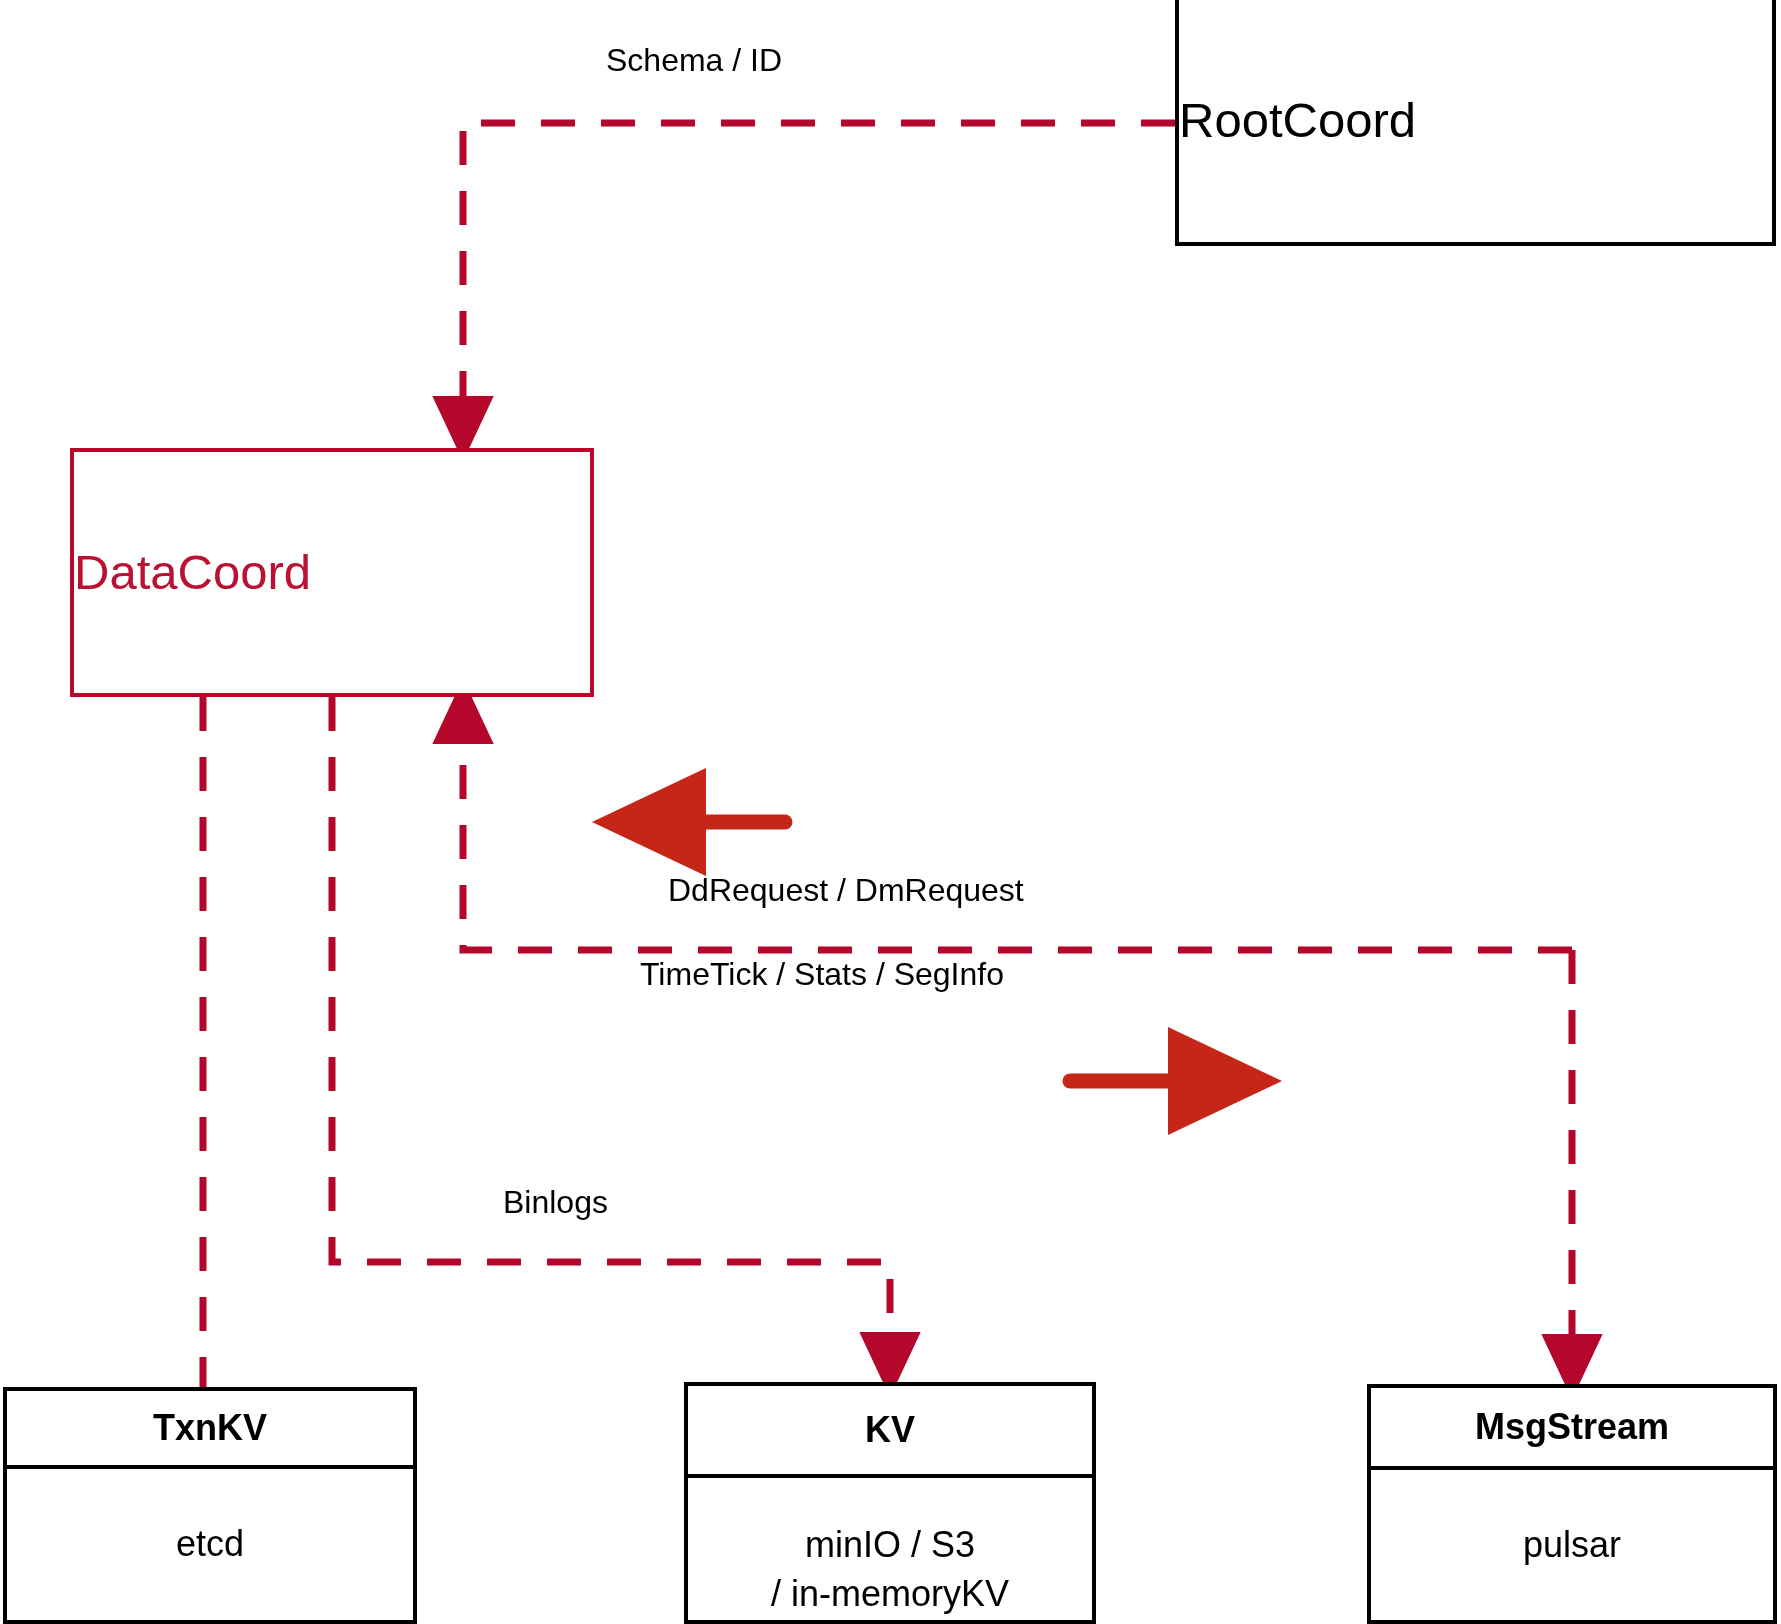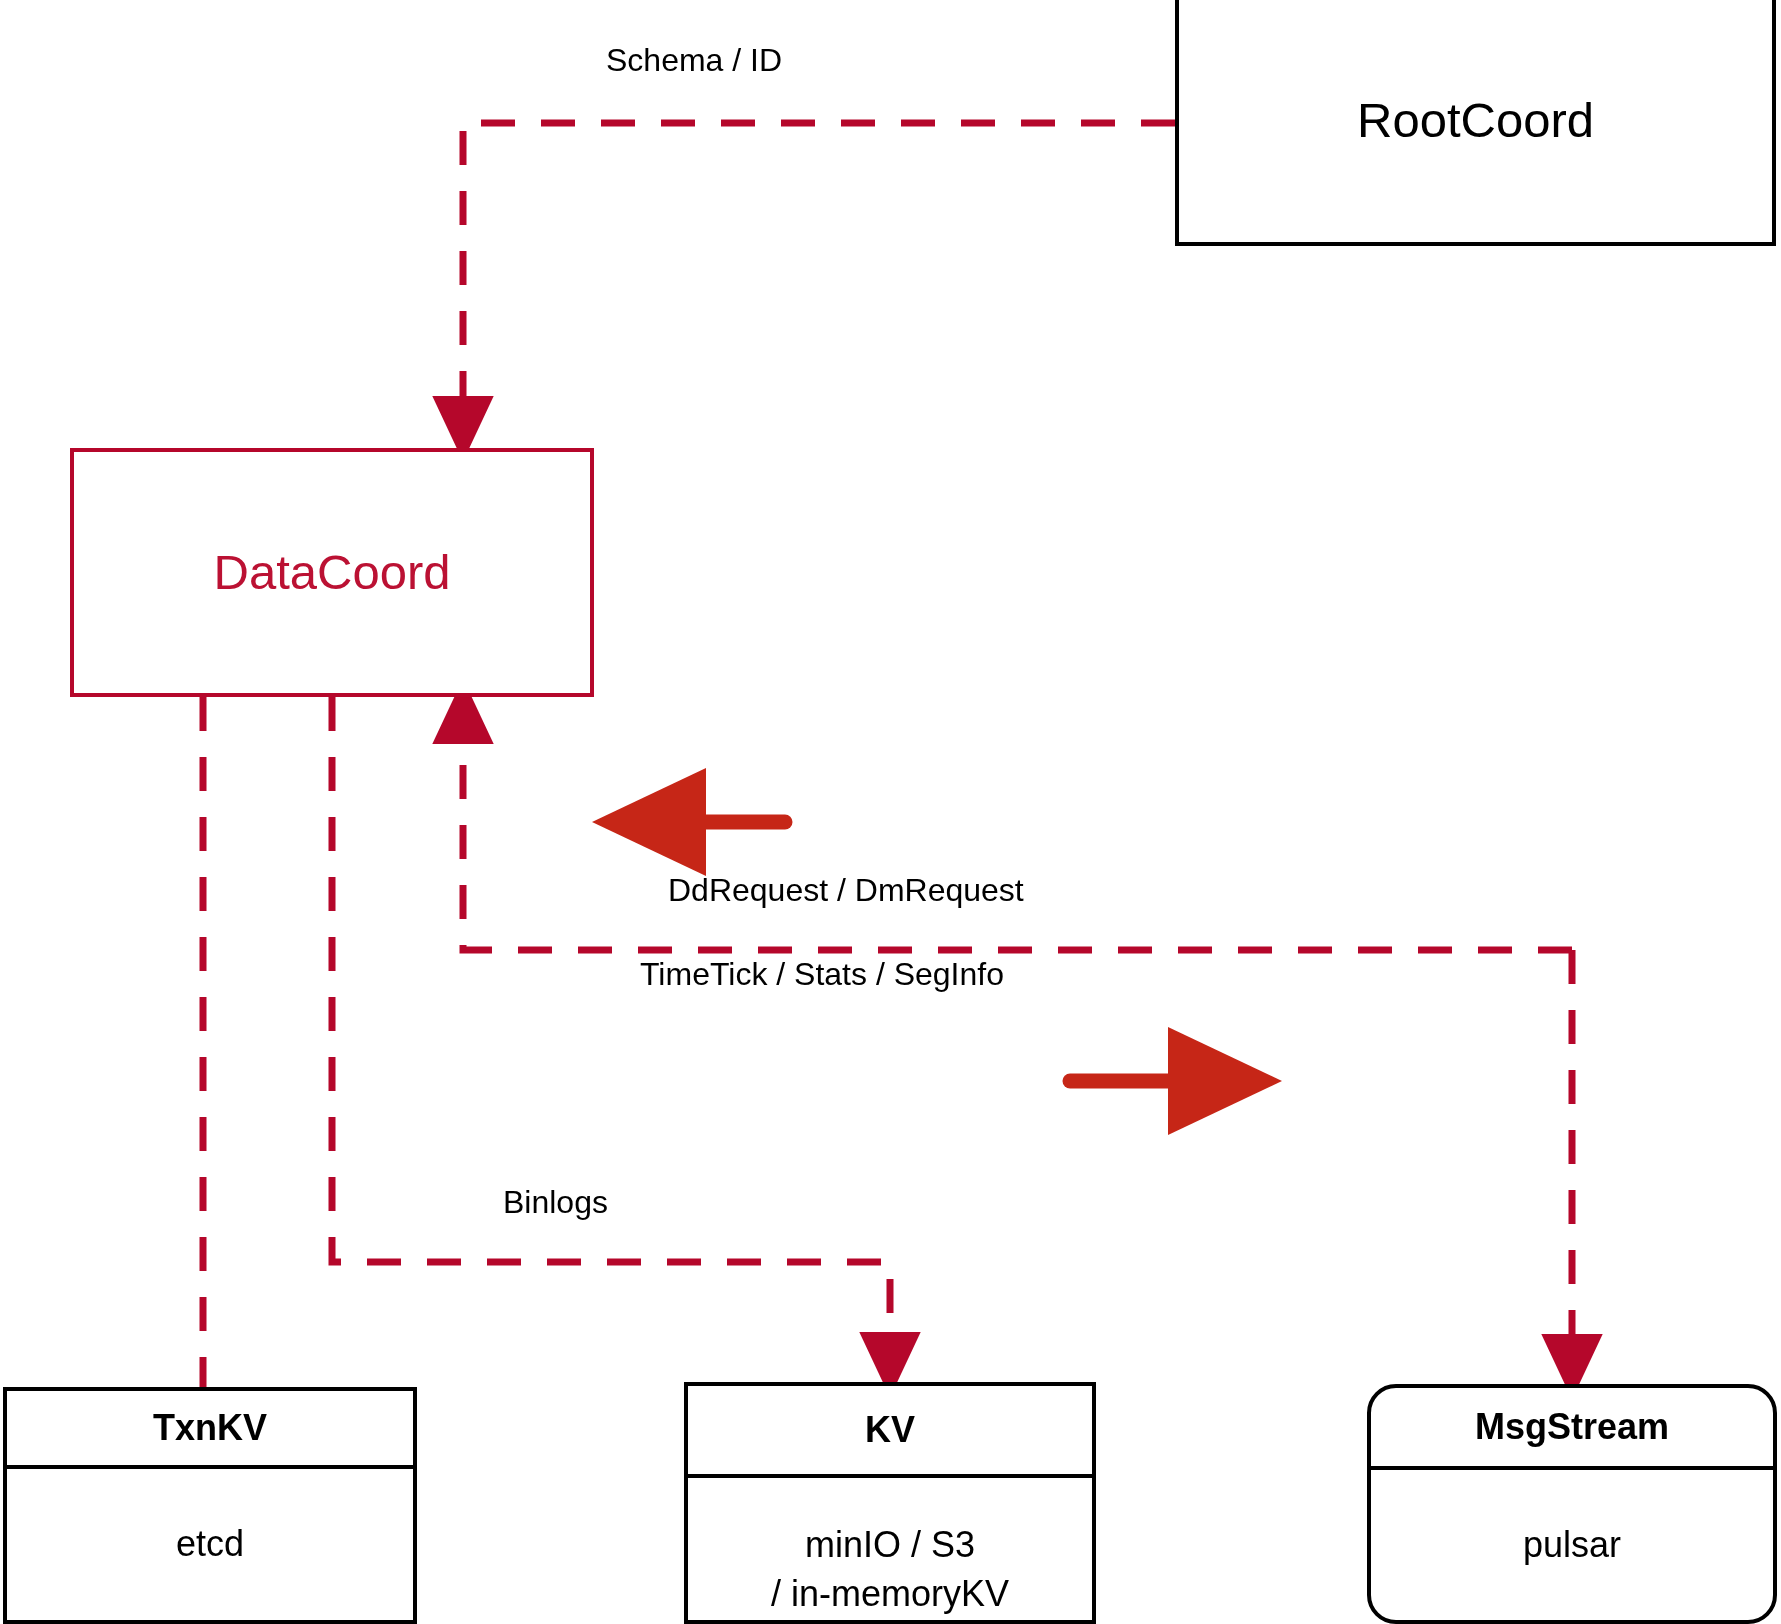--- a/index.html
+++ b/index.html
@@ -32,21 +32,21 @@
   }
   .node-red {
     border: 4px solid #b5072b;
   }
   .node-title-center {
     position: absolute;
     left: 0;
     right: 0;
     top: 50%;
     transform: translateY(-50%);
-    text-align: center;
+    text-align: left;
     font-size: 49px;
     color: #000000;
     line-height: 1.1;
   }
   .node-title-red {
     color: #bb1133;
   }
   .compartment-head {
     position: absolute;
     left: 0;
@@ -143,21 +143,21 @@
   </div>
 
   <div class="node-box node-black" style="left:684px; top:1382px; width:412px; height:242px;">
     <div class="compartment-head" style="height:92px;">KV</div>
     <div class="compartment-body" style="top:96px;margin-top:38px;">
       <div>minIO / S3</div>
       <div>/ in-memoryKV</div>
     </div>
   </div>
 
-  <div class="node-box node-black" style="left:1367px; top:1384px; width:410px; height:240px;border-radius:29px;">
+  <div class="node-box node-black" style="left:1367px; top:1384px; width:410px; height:240px;">
     <div class="compartment-head" style="height:82px;">MsgStream</div>
     <div class="compartment-body" style="top:82px;">
       <div>pulsar</div>
     </div>
   </div>
 
   <div class="edge-label" style="left:606px; top:44px;">Schema / ID</div>
 
   <div class="edge-label" style="left:640px; top:958px;">TimeTick / Stats / SegInfo</div>
 

